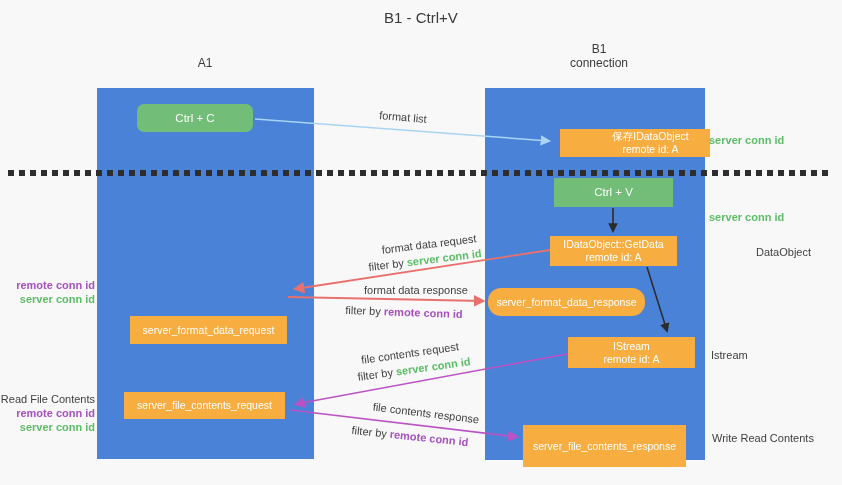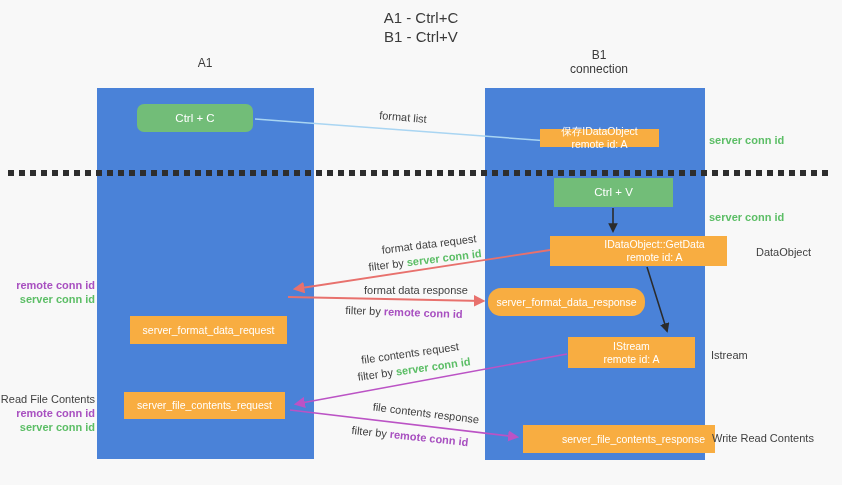--- a/index.html
+++ b/index.html
@@ -38,28 +38,27 @@
   .green-t{color:#5cbe66;font-weight:bold;}
   .purple-t{color:#a850c0;font-weight:bold;}
   .arrows{position:absolute;left:0;top:0;pointer-events:none;}
 </style>
 </head>
 <body>
 
 <div class="canvas">
 
   <div class="title">
-    <div>A1 - Ctrl+C</div>
     <div>B1 - Ctrl+V</div>
   </div>
 
   <div class="col-header" style="left:145px;top:56px;">
     <div>A1</div>
   </div>
-  <div class="col-header" style="left:539px;top:48px;">
+  <div class="col-header" style="left:539px;top:42px;">
     <div>B1</div>
     <div>connection</div>
   </div>
 
   <div class="col" style="left:97px;top:88px;width:217px;height:371px;"></div>
   <div class="col" style="left:485px;top:88px;width:220px;height:372px;"></div>
 
   <div class="dotted-line"></div>
 
   <svg class="arrows" width="842" height="485" viewBox="0 0 842 485">
@@ -83,30 +82,30 @@
     <line x1="550" y1="250" x2="295" y2="289" stroke="#e8716d" stroke-width="1.8" marker-end="url(#m-salmon)"></line>
     <line x1="288" y1="297" x2="483" y2="301" stroke="#e8716d" stroke-width="1.8" marker-end="url(#m-salmon)"></line>
     <line x1="567" y1="354" x2="296" y2="404" stroke="#bb53c5" stroke-width="1.6" marker-end="url(#m-magenta)"></line>
     <line x1="290" y1="410" x2="517" y2="437" stroke="#bb53c5" stroke-width="1.6" marker-end="url(#m-magenta)"></line>
   </svg>
 
   <div class="node green" style="left:137px;top:104px;width:116px;height:28px;border-radius:7px;">
     <span>Ctrl + C</span>
   </div>
 
-  <div class="node orange" style="left:540px;top:129px;width:119px;height:18px;">
+  <div class="node orange" style="left:560px;top:129px;width:119px;height:28px;padding-left:31px;">
     <span>保存IDataObject</span>
     <span>remote id: A</span>
   </div>
 
   <div class="node green" style="left:554px;top:178px;width:119px;height:29px;">
     <span>Ctrl + V</span>
   </div>
 
-  <div class="node orange" style="left:550px;top:236px;width:145px;height:30px;padding-left:32px;">
+  <div class="node orange" style="left:550px;top:236px;width:127px;height:30px;">
     <span>IDataObject::GetData</span>
     <span>remote id: A</span>
   </div>
 
   <div class="node orange" style="left:130px;top:276px;width:157px;height:28px;margin-top:40px;">
     <span>server_format_data_request</span>
   </div>
 
   <div class="node orange" style="left:488px;top:288px;width:157px;height:28px;border-radius:13px;">
     <span>server_format_data_response</span>
@@ -114,21 +113,21 @@
 
   <div class="node orange" style="left:568px;top:337px;width:127px;height:31px;">
     <span>IStream</span>
     <span>remote id: A</span>
   </div>
 
   <div class="node orange" style="left:124px;top:392px;width:161px;height:27px;">
     <span>server_file_contents_request</span>
   </div>
 
-  <div class="node orange" style="left:523px;top:425px;width:163px;height:28px;padding-left:29px;">
+  <div class="node orange" style="left:523px;top:425px;width:163px;height:42px;">
     <span>server_file_contents_response</span>
   </div>
 
   <div class="flabel" style="left:403px;top:117px;transform:translate(-50%,-50%) rotate(5deg);">format list</div>
 
   <div class="flabel" style="left:429px;top:244px;transform:translate(-50%,-50%) rotate(-7deg);">format data request</div>
   <div class="flabel" style="left:425px;top:260px;transform:translate(-50%,-50%) rotate(-7deg);">
     <span>filter by </span><span class="green-t">server conn id</span>
   </div>
 

